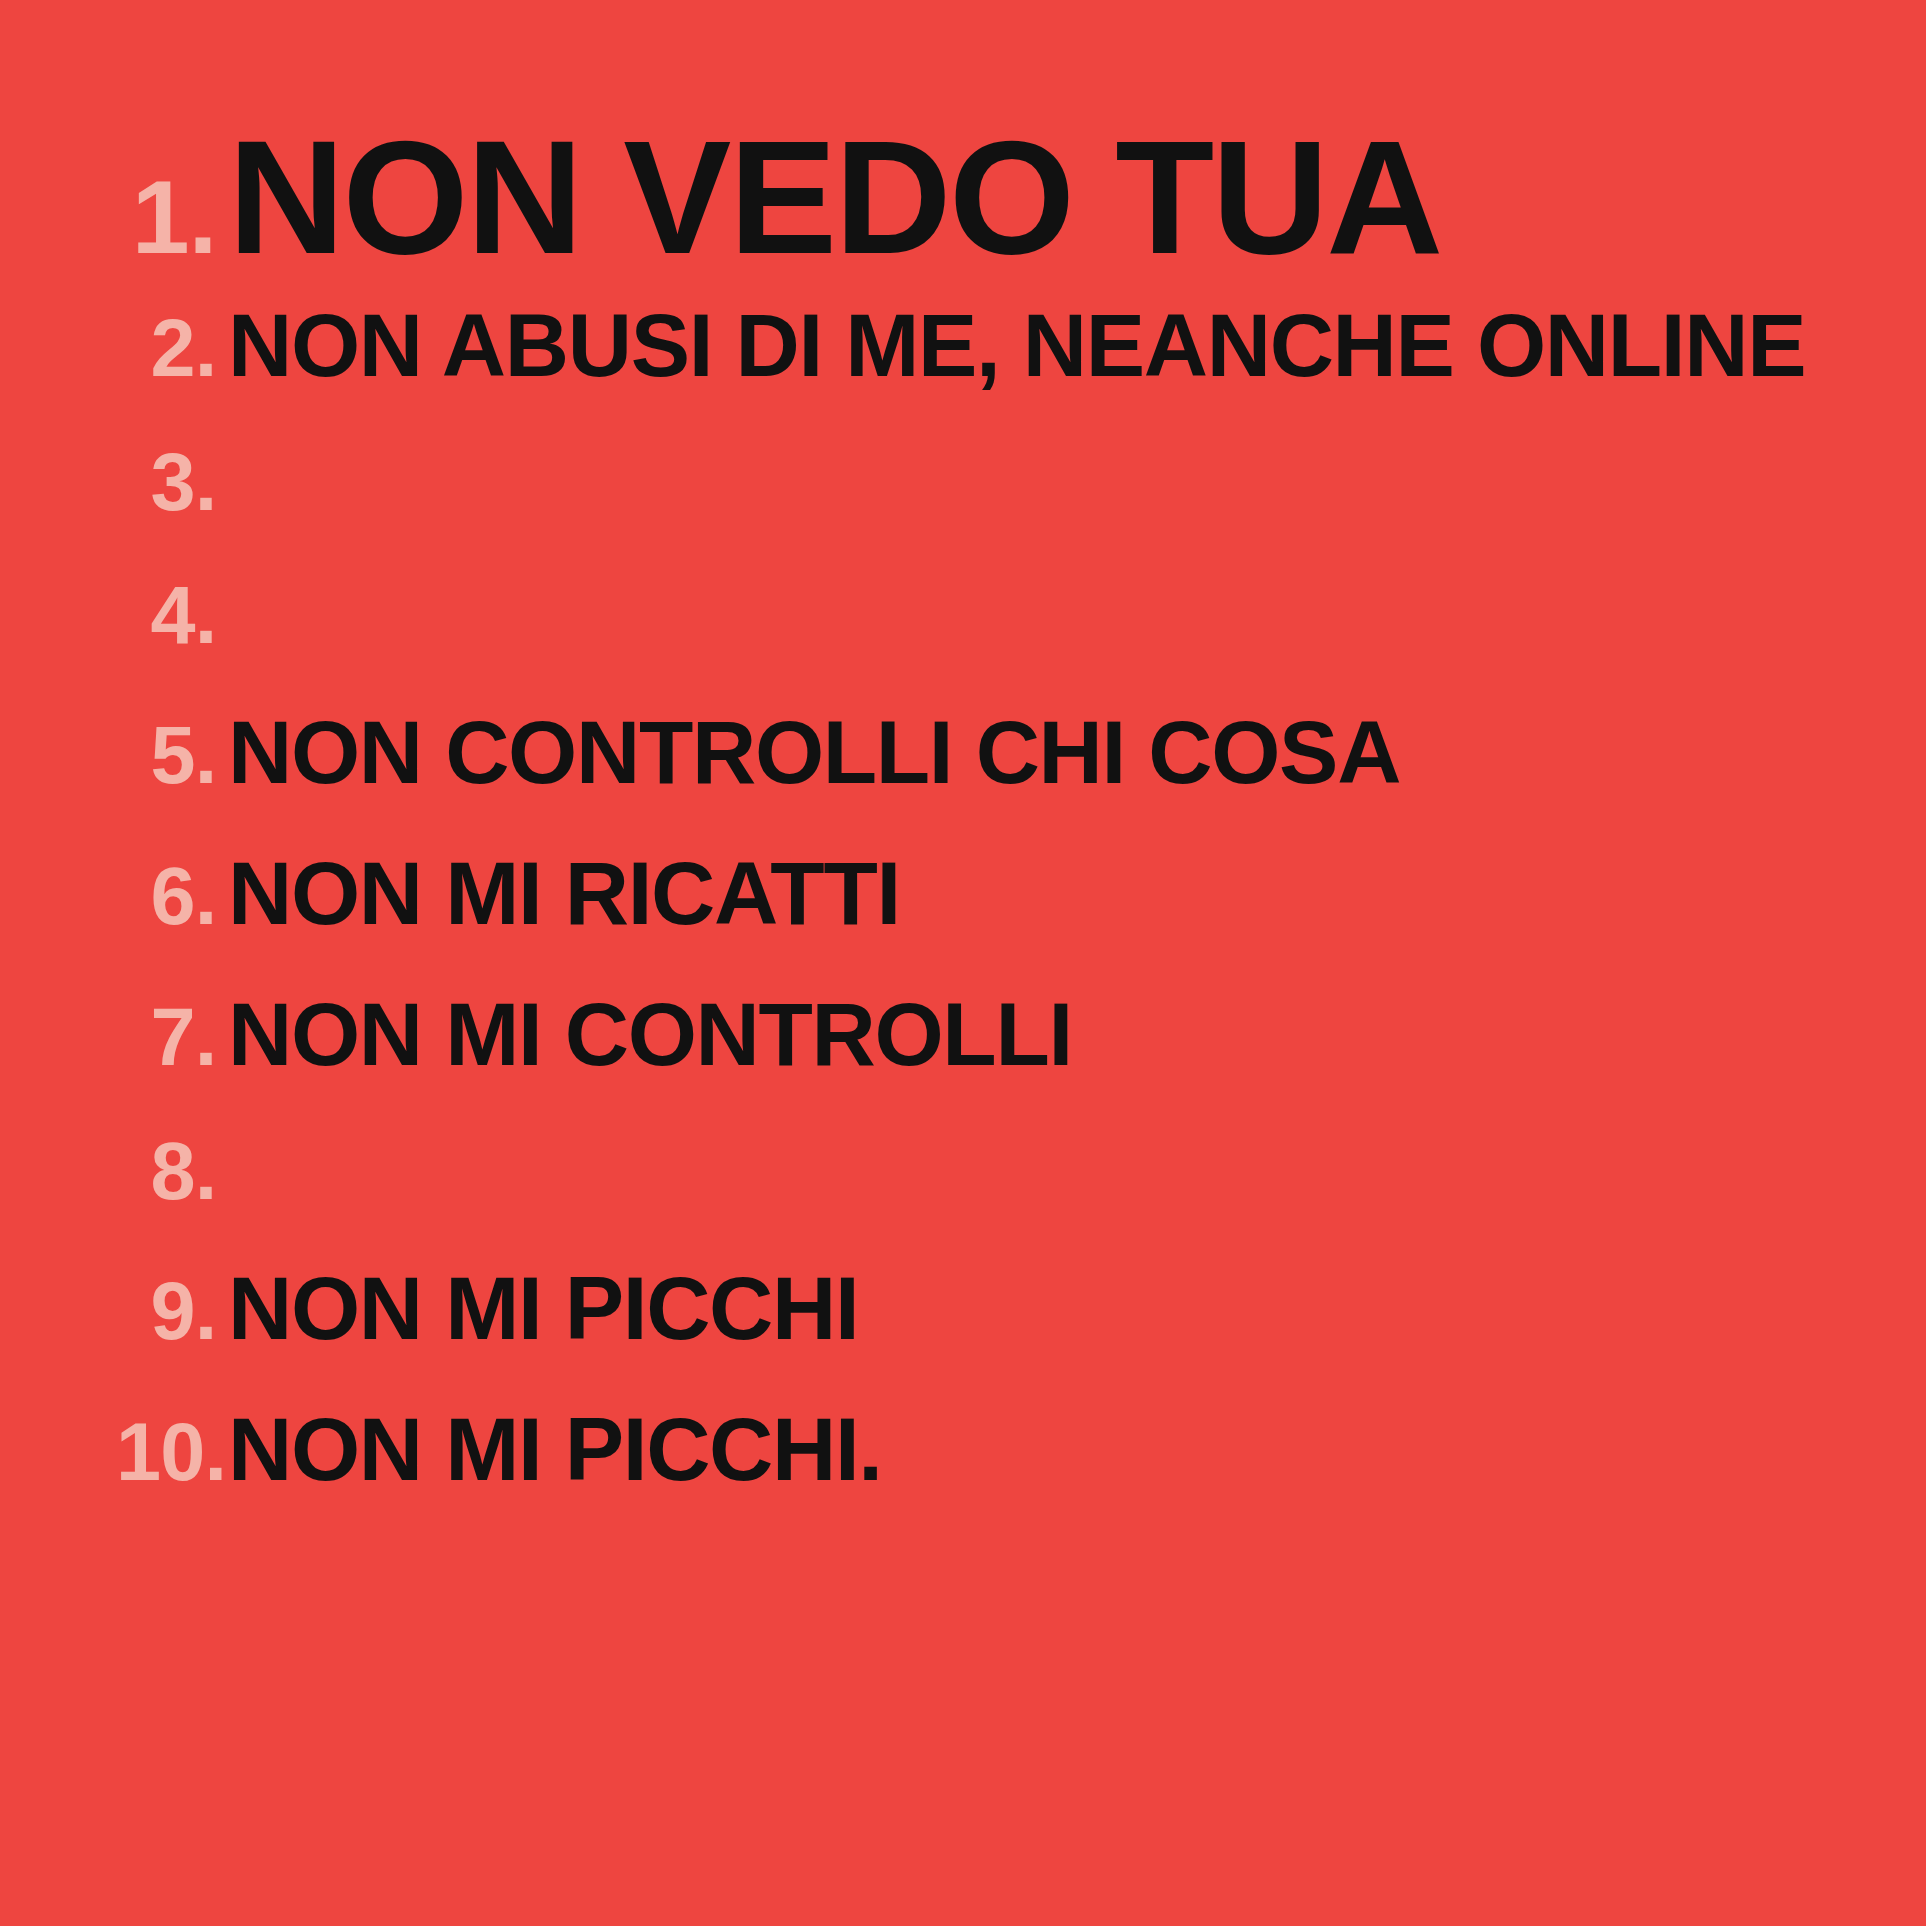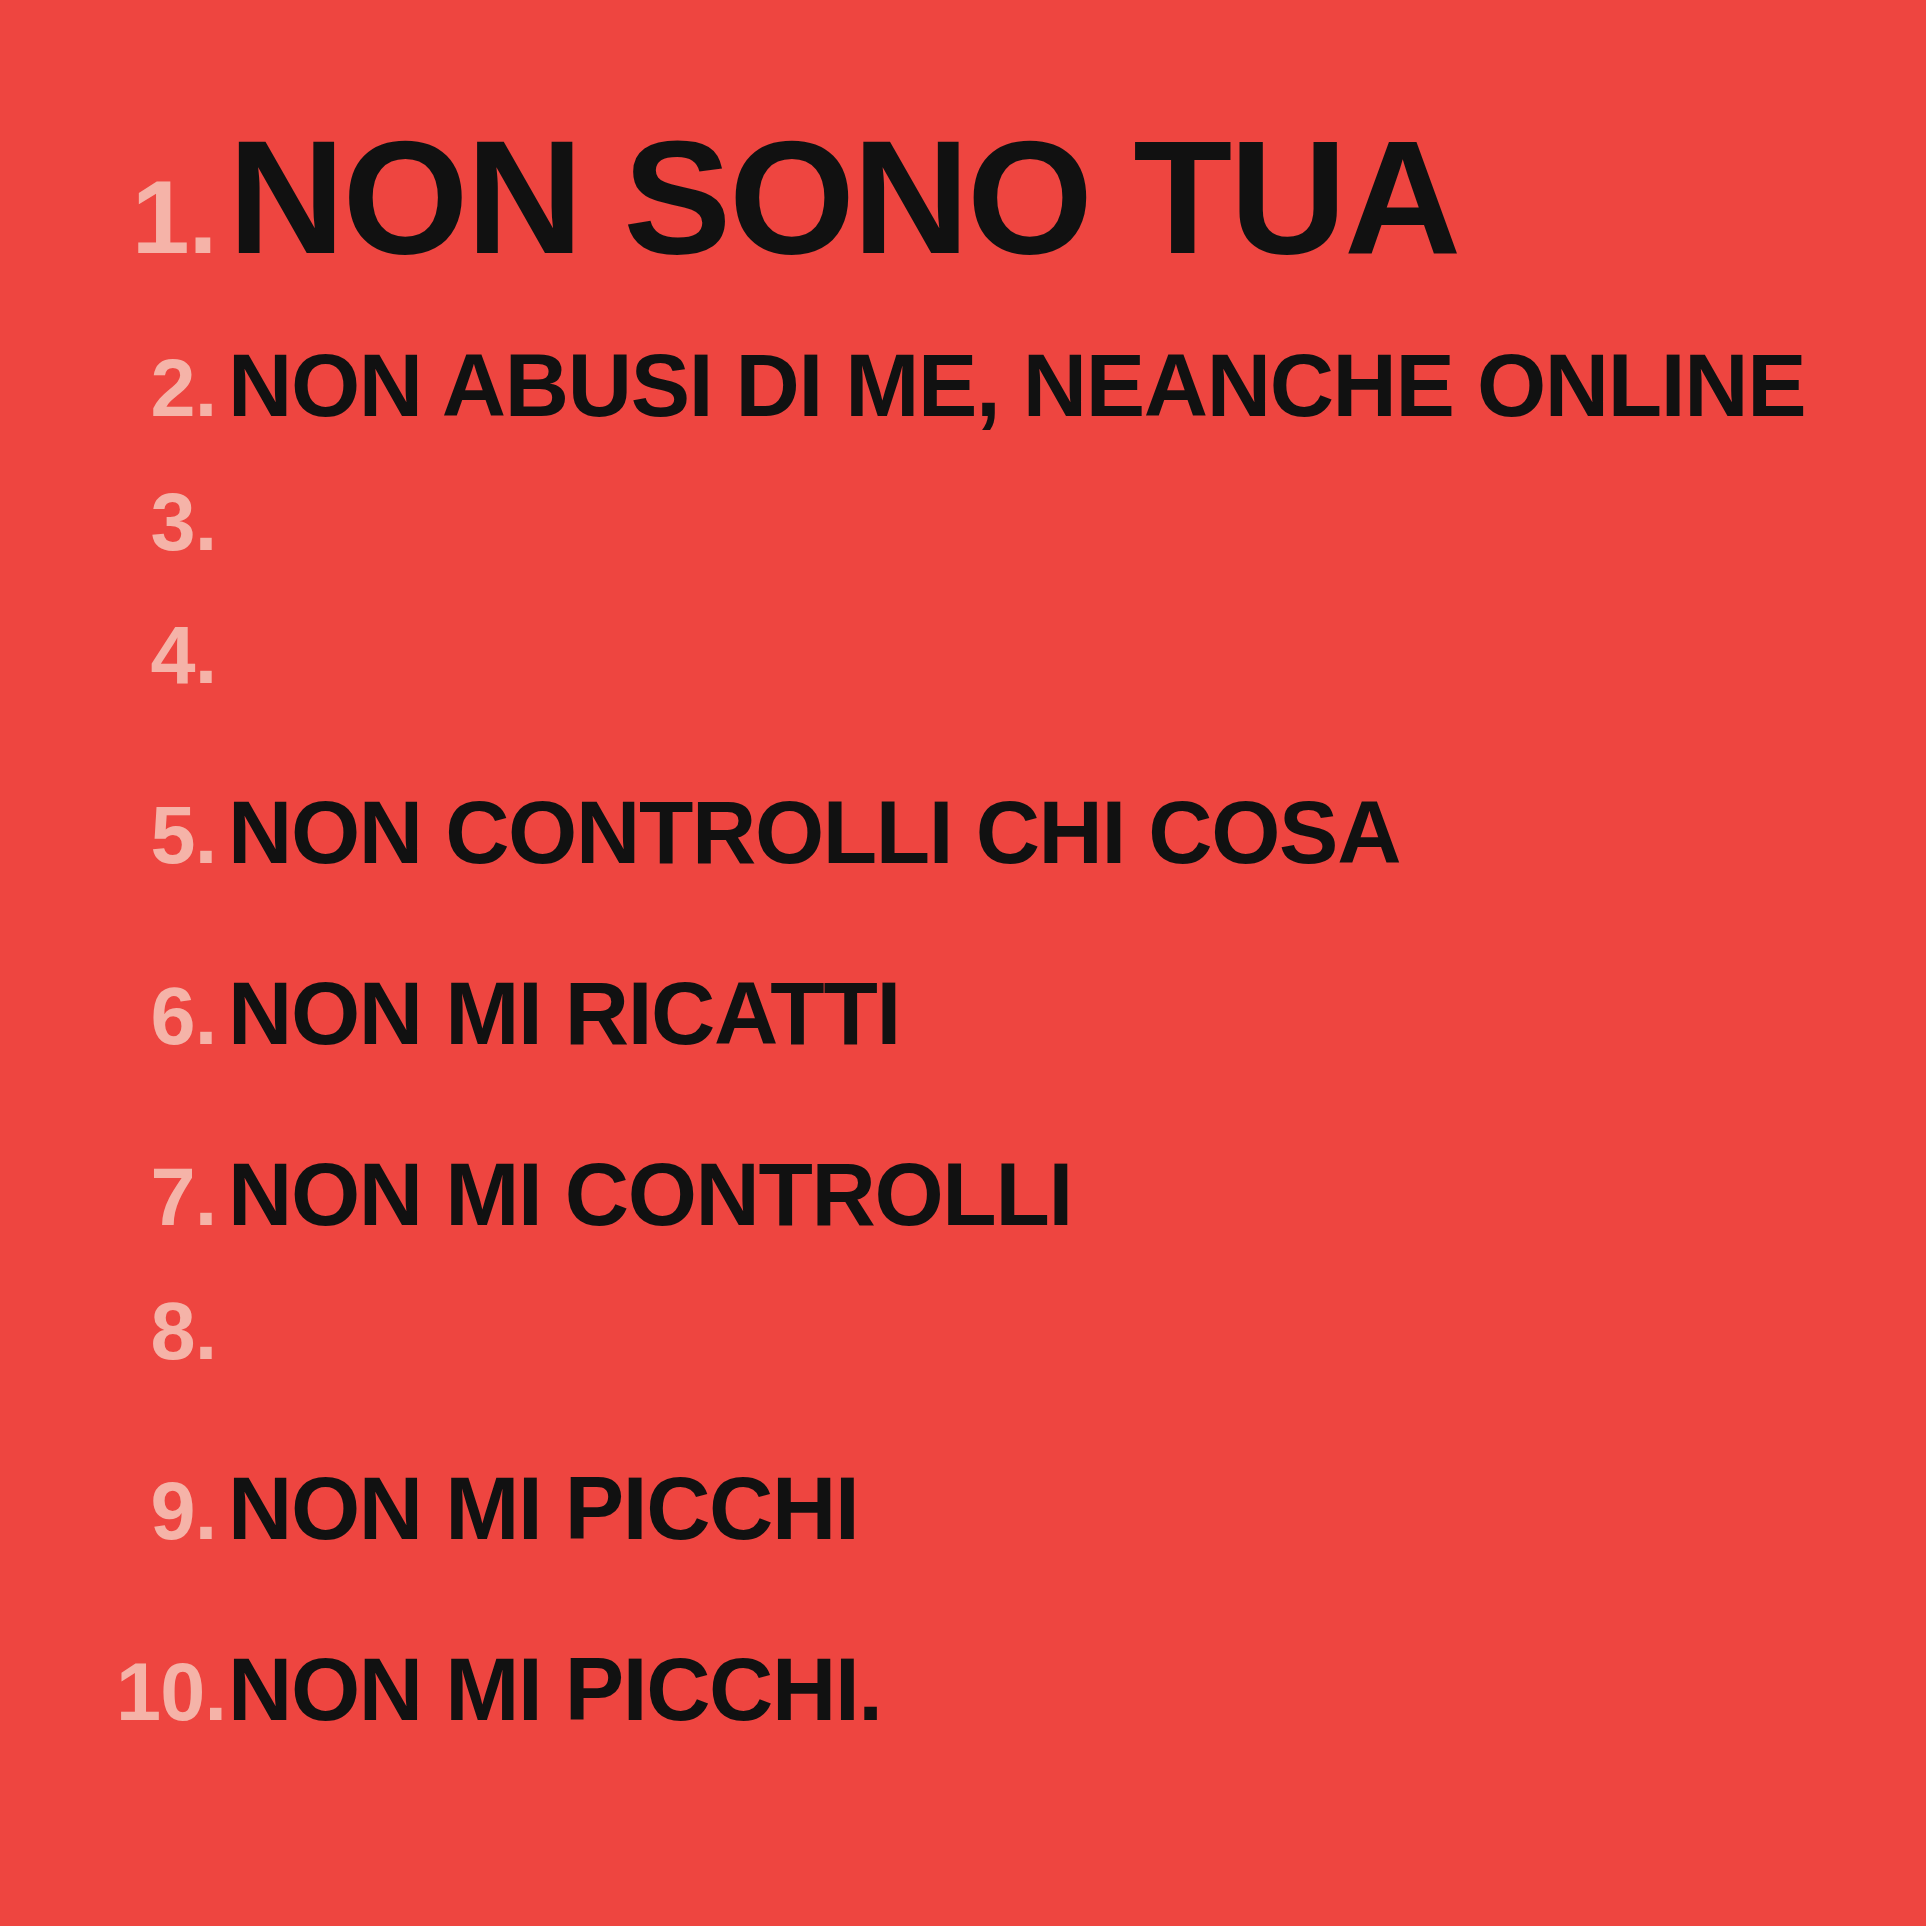--- a/index.html
+++ b/index.html
@@ -57,33 +57,33 @@
     white-space: nowrap;
   }
 
   
   .row-1 .demand-num { font-size: 104px; }
   .row-1 .demand-text { font-size: 162px; }
   .row-1 { margin-bottom: 23px; }
 
   
   .row-n .demand-num { font-size: 81px; }
-  .row-n .demand-text { font-size: 89px; margin-top: 40px; }
+  .row-n .demand-text { font-size: 89px; }
   .row-n { margin-bottom: 52px; }
 </style>
 </head>
 <body>
 
 <div class="poster">
 
   <div class="demand-list">
 
     <div class="demand-row row-1">
       <span class="demand-num">1.</span>
-      <span class="demand-text">NON SONO TUA</span>
+      <span class="demand-text">NON VEDO TUA</span>
     </div>
 
     <div class="demand-row row-n">
       <span class="demand-num">2.</span>
       <span class="demand-text">NON ABUSI DI ME, NEANCHE ONLINE</span>
     </div>
 
     <div class="demand-row row-n">
       <span class="demand-num">3.</span>
     </div>

